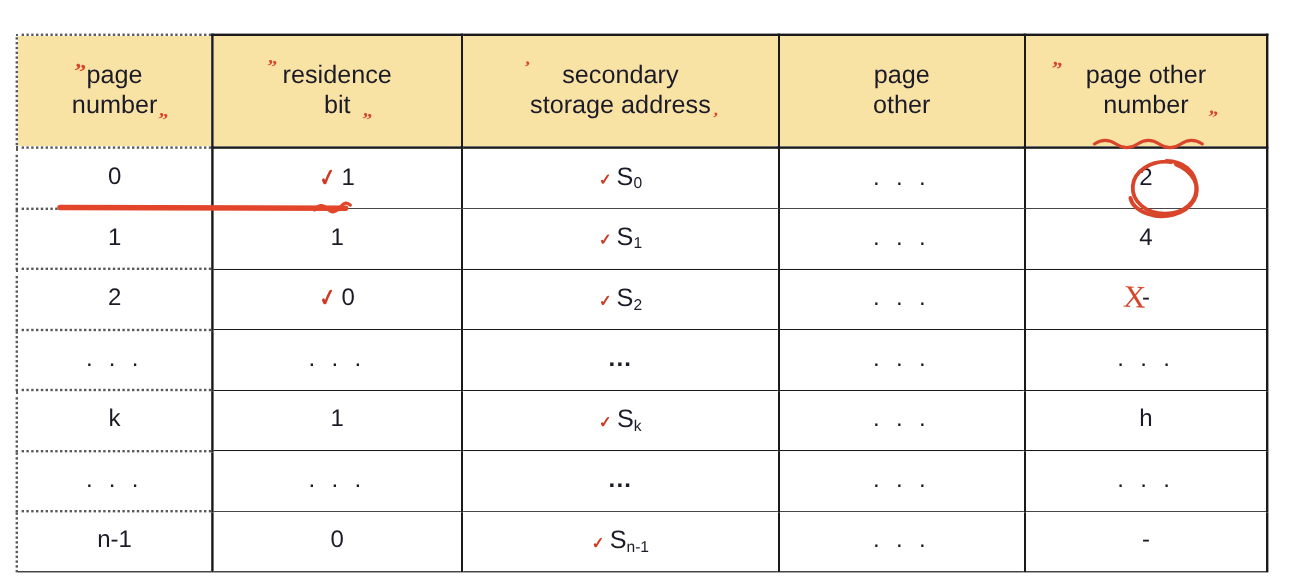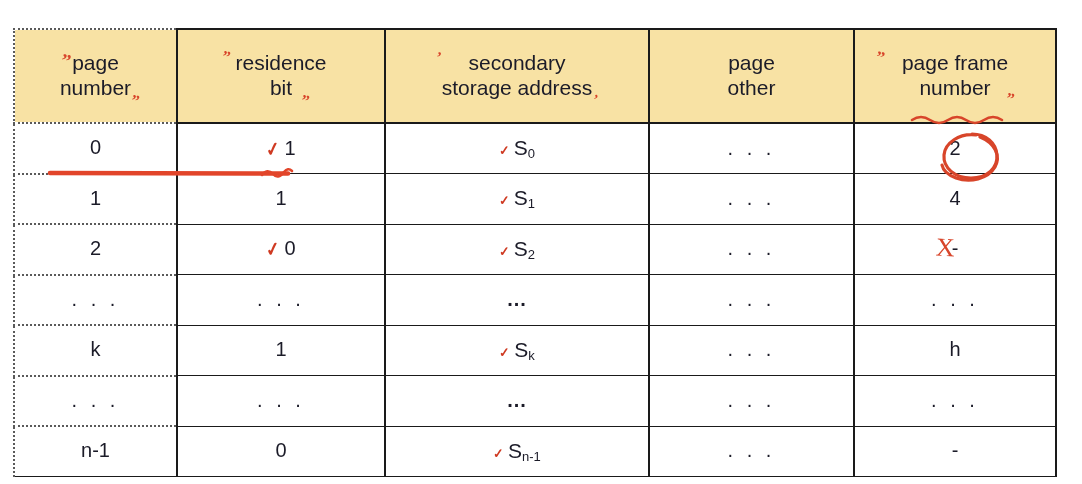--- a/index.html
+++ b/index.html
@@ -173,21 +173,21 @@
           <span class="hdr-line">secondary</span>
           <span class="hdr-line">storage address</span>
           <span class="quote-mark" style="left:207px; top:62px; font-size:14px;">’</span>
         </td>
         <td>
           <span class="hdr-line">page</span>
           <span class="hdr-line">other</span>
         </td>
         <td>
           <span class="quote-mark" style="left:21px; top:18px; font-size:17px;">”</span>
-          <span class="hdr-line">page frame</span>
+          <span class="hdr-line">page other</span>
           <span class="hdr-line">number</span>
           <span class="quote-mark" style="left:151px; top:60px; font-size:16px;">”</span>
         </td>
       </tr>
 
       <tr class="body-row">
         <td class="col-first">0</td>
         <td><span class="check">✓</span><span>1</span></td>
         <td><span class="check small">✓</span><span class="sval"><span>S</span><sub>0</sub></span></td>
         <td><span class="dots">. . .</span></td>

